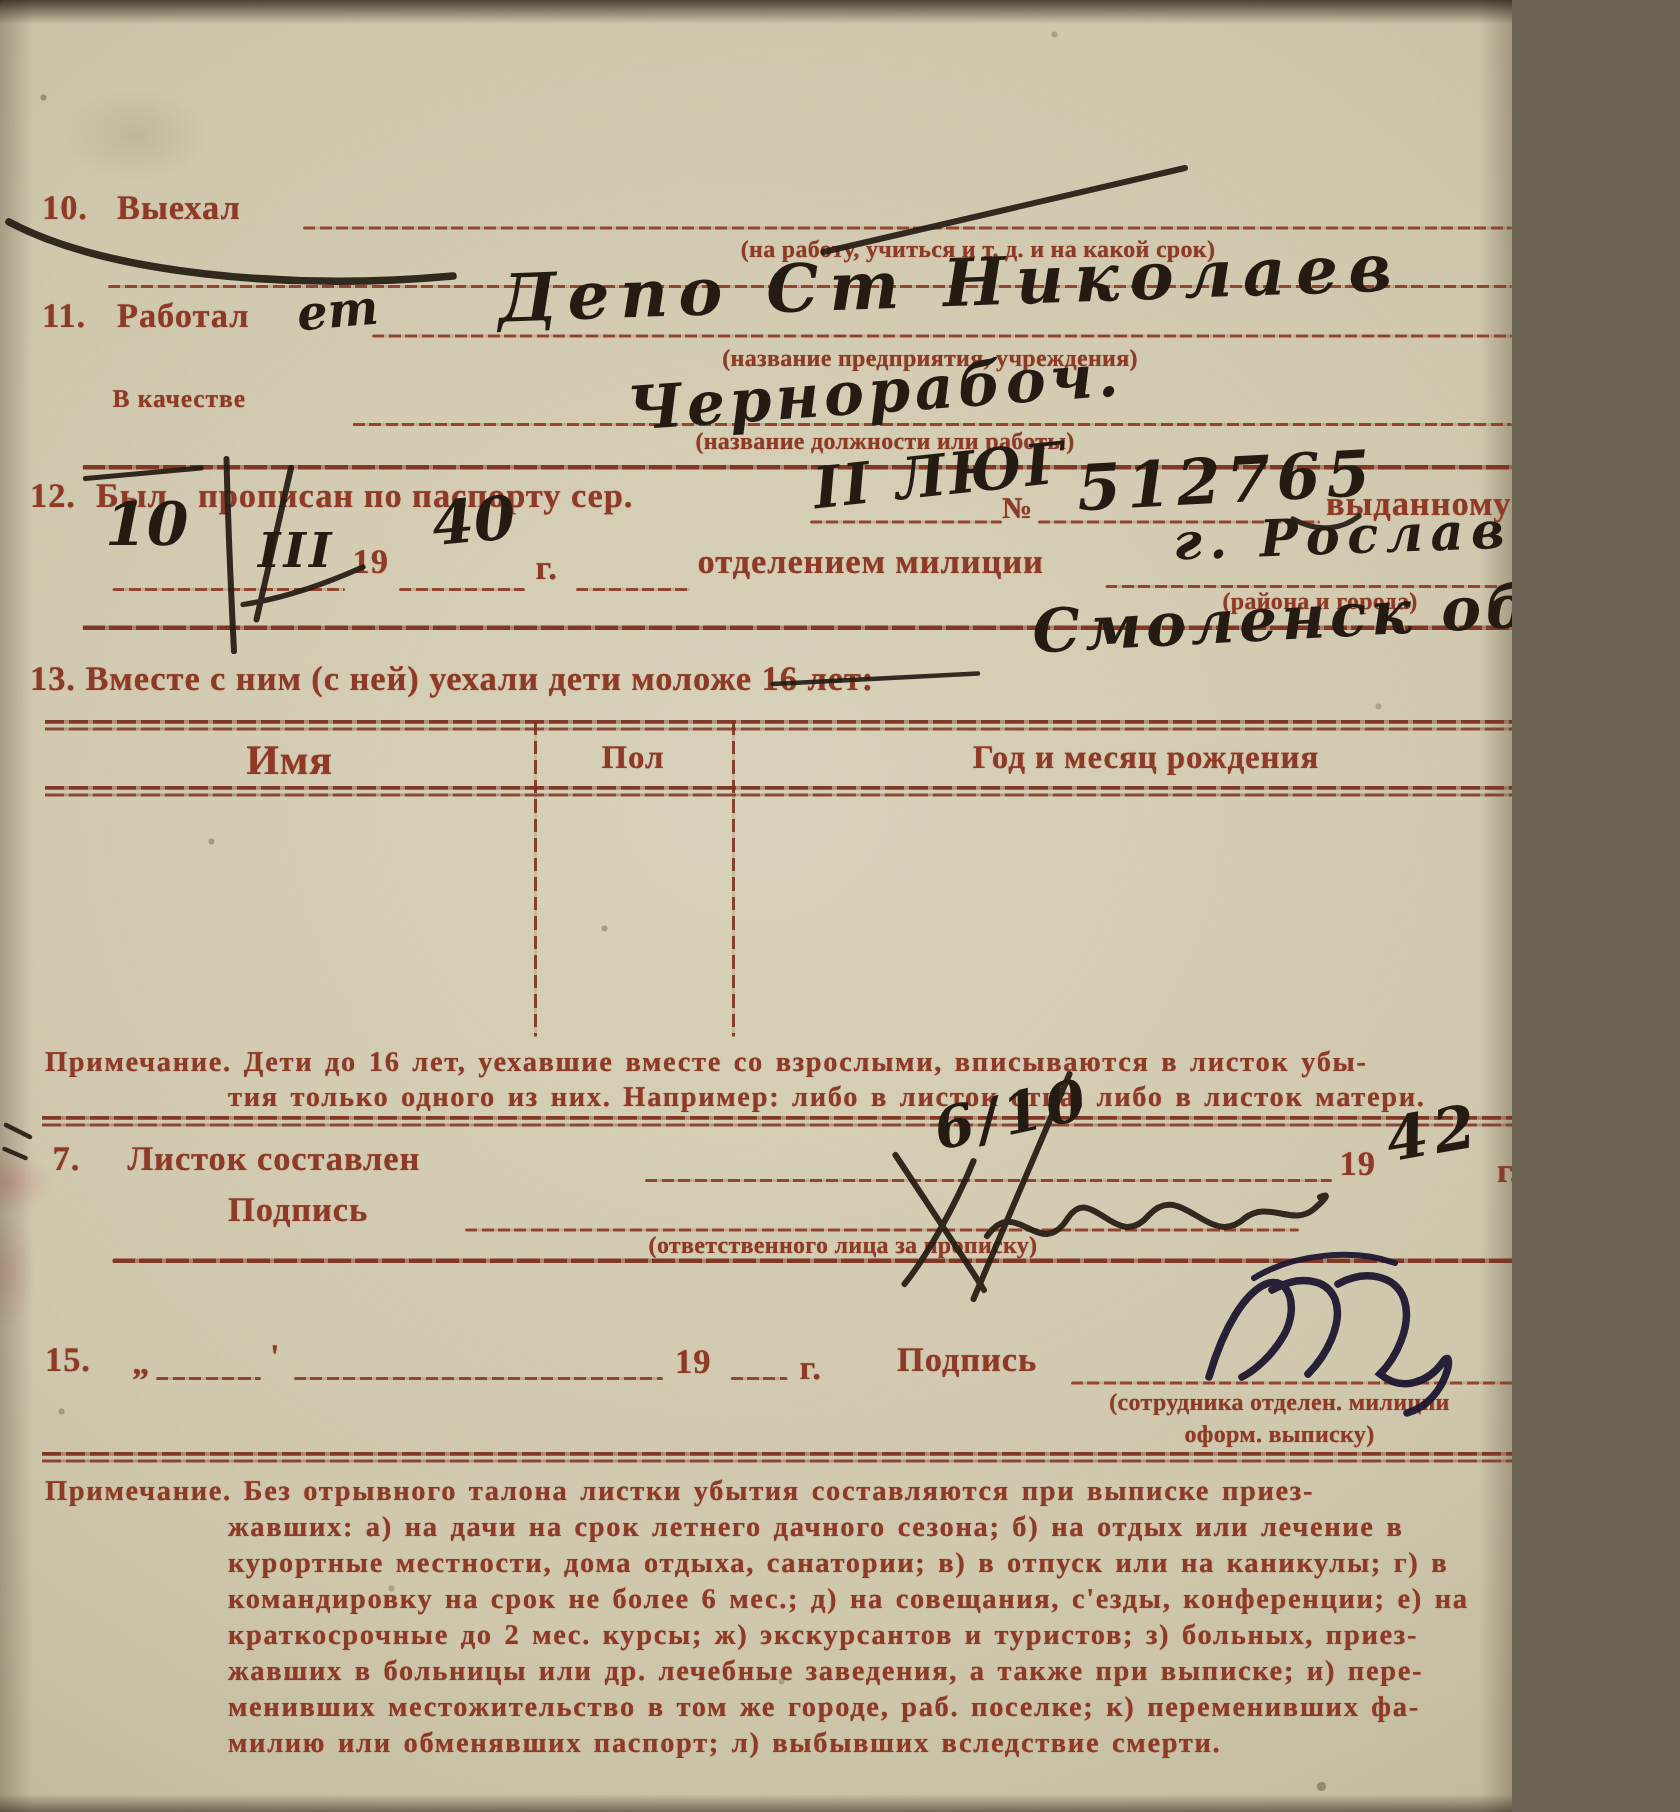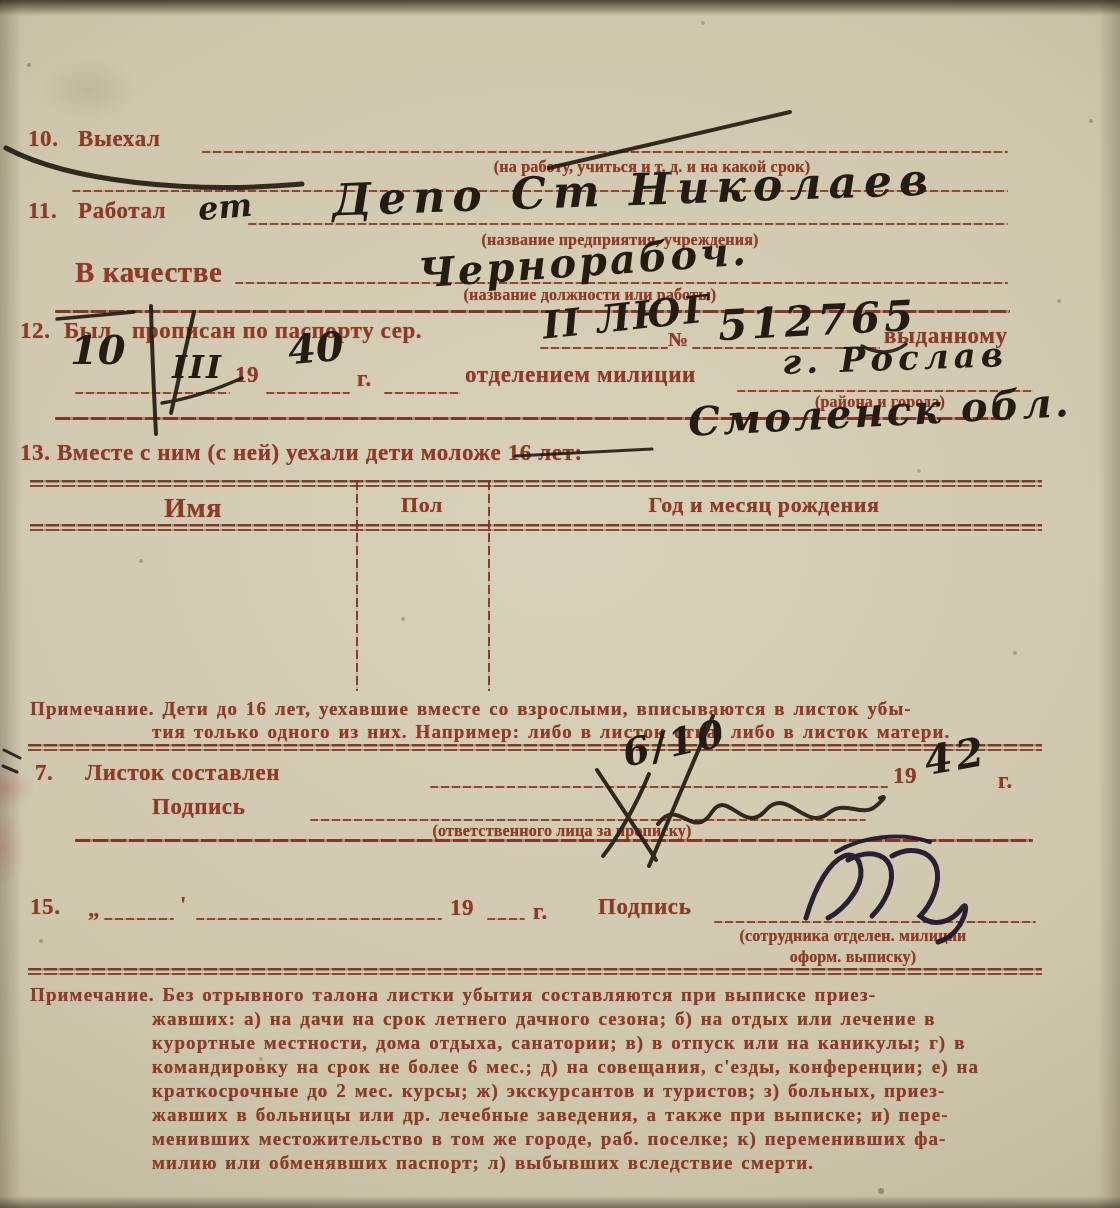--- a/index.html
+++ b/index.html
@@ -1,17 +1,17 @@
 <!DOCTYPE html>
 <html><head>
 <meta charset="utf-8">
 <style>
   html,body{margin:0;padding:0;background:#6b6354;}
   .page{
-    position:relative;width:1120px;height:1208px;overflow:hidden;
+    position:relative;width:1008px;height:1208px;overflow:hidden;
     font-family:"Liberation Serif","DejaVu Serif",serif;
     background:
       linear-gradient(180deg, rgba(42,34,22,.8), rgba(42,34,22,0) 16px),
       linear-gradient(0deg, rgba(42,34,22,.55), rgba(42,34,22,0) 12px),
       linear-gradient(90deg, rgba(70,58,40,.30), rgba(70,58,40,0) 22px),
       linear-gradient(270deg, rgba(70,58,40,.30), rgba(70,58,40,0) 22px),
       radial-gradient(42px 30px at 6px 788px, rgba(198,88,98,.30), rgba(198,88,98,0) 70%),
       radial-gradient(30px 52px at 4px 848px, rgba(198,88,98,.22), rgba(198,88,98,0) 70%),
       radial-gradient(70px 45px at 90px 90px, rgba(120,100,70,.16), rgba(120,100,70,0) 70%),
       radial-gradient(120% 92% at 50% 44%, #d8d2ba 0%, #cec7ac 52%, #bcb295 86%, #a2977a 100%);
@@ -54,21 +54,21 @@
   <div class="t hint" style="left:352px;top:158px;width:600px;">(на работу, учиться и т. д. и на какой срок)</div>
   <div class="rule" style="left:72px;top:190px;width:936px;"></div>
 
   <div class="t" style="left:28px;top:198px;font-size:23px;">11.</div>
   <div class="t" style="left:78px;top:198px;font-size:23px;">Работал</div>
   <div class="hw" style="left:198px;top:188px;font-size:32px;transform:rotate(-5deg);">ет</div>
   <div class="rule" style="left:248px;top:223px;width:760px;"></div>
   <div class="hw" style="left:332px;top:164px;font-size:44px;letter-spacing:7px;transform:rotate(-2deg);">Депо Ст Николаев</div>
   <div class="t hint" style="left:380px;top:231px;width:480px;">(название предприятия, учреждения)</div>
 
-  <div class="t" style="left:75px;top:256px;font-size:29px;">В качестве</div>
+  <div class="t" style="left:75px;top:256px;font-size:17px;">В качестве</div>
   <div class="rule" style="left:235px;top:282px;width:773px;"></div>
   <div class="hw" style="left:418px;top:238px;font-size:40px;letter-spacing:3px;transform:rotate(-4deg);">Чернорабоч.</div>
   <div class="t hint" style="left:370px;top:286px;width:440px;">(название должности или работы)</div>
 
   <div class="rule-heavy" style="left:55px;top:310px;width:955px;"></div>
 
   <div class="t" style="left:20px;top:318px;font-size:23px;">12.</div>
   <div class="t" style="left:64px;top:318px;font-size:23px;">Был</div>
   <div class="t" style="left:132px;top:318px;font-size:23px;">прописан по паспорту сер.</div>
   <div class="rule" style="left:540px;top:347px;width:128px;"></div>

